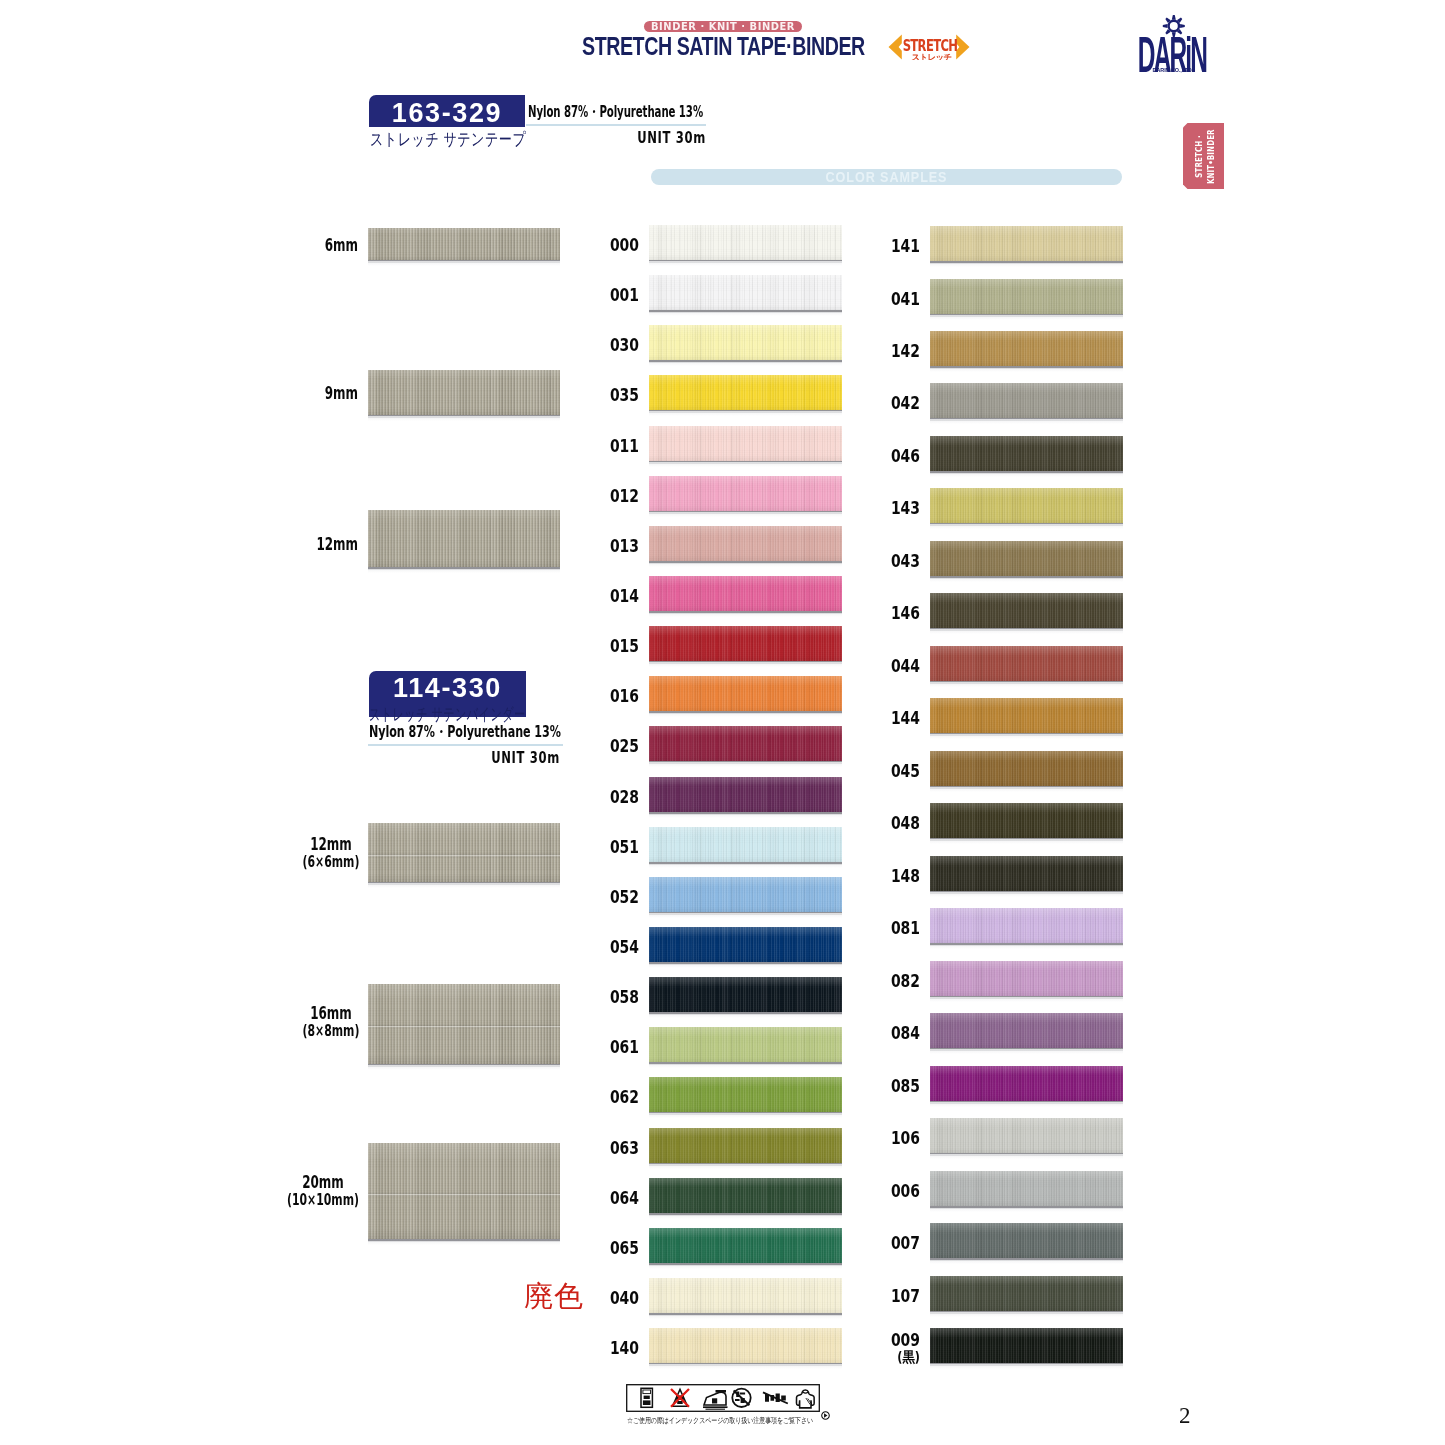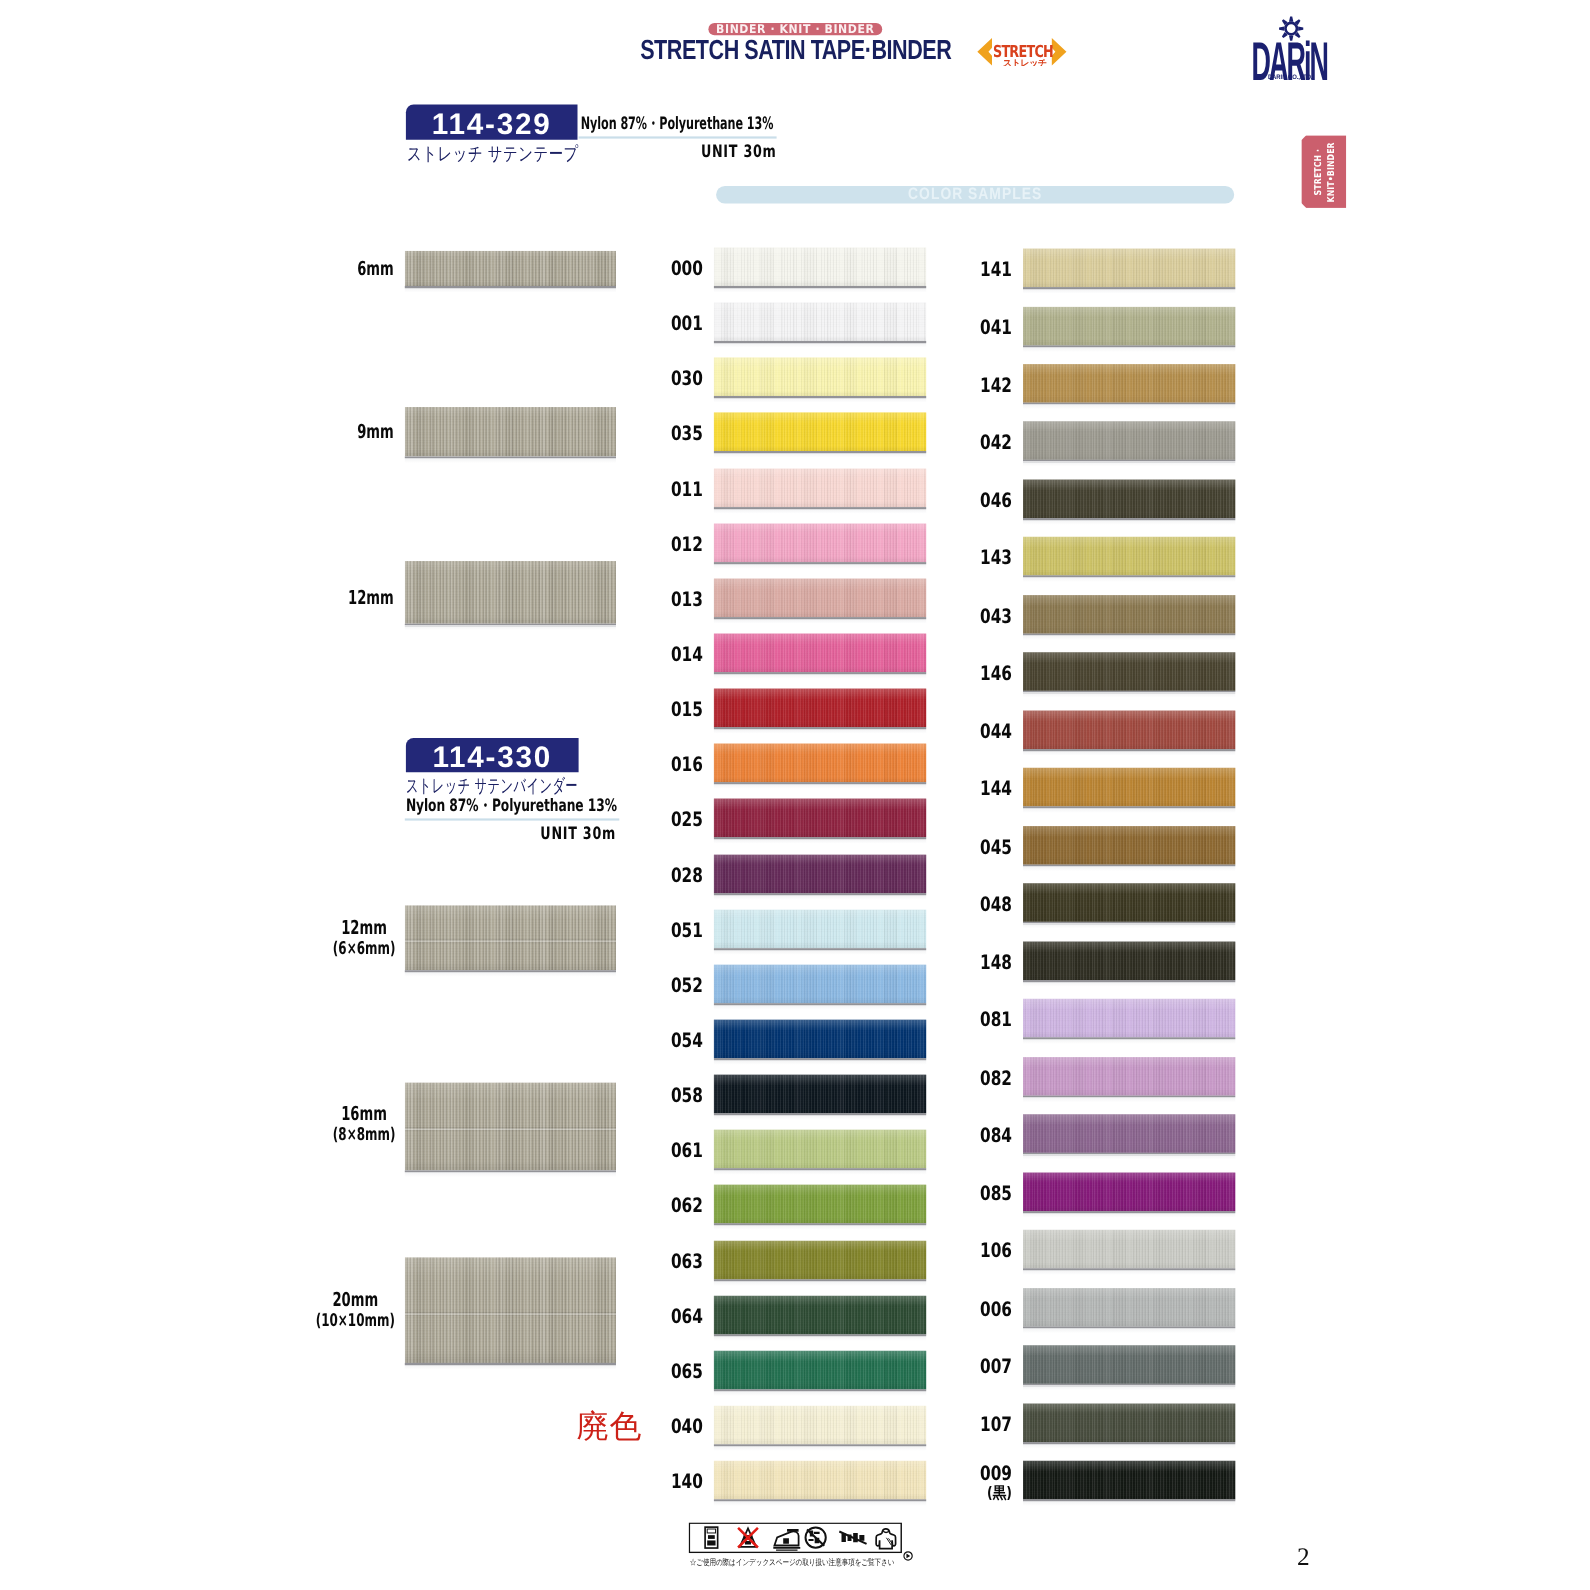--- a/index.html
+++ b/index.html
@@ -172,21 +172,21 @@
     <div>STRETCH ·</div>
     <div>KNIT•BINDER</div>
   </div>
 </div>
 
 <div class="abs" id="bar">
   <span>COLOR  SAMPLES</span>
 </div>
 
 <div class="prod-code abs" style="left:369px;top:95px;width:156px;height:32px;line-height:36px;">
-  <span>114-329</span>
+  <span>163-329</span>
 </div>
 <div class="prod-ja abs" style="left:370px;top:127.5px;transform:scaleX(0.77);">ストレッチ サテンテープ</div>
 <div class="prod-comp abs" style="left:528px;top:102.0px;transform:scaleX(0.73);">Nylon  87%・Polyurethane  13%</div>
 <div class="prod-rule abs" style="left:526px;top:124px;width:180px;"></div>
 <div class="prod-unit abs" style="left:506px;top:128.5px;width:200px;text-align:right;">UNIT  30m</div>
 
 <div class="tape abs" style="left:368px;top:228px;width:192px;height:32px;">
   <div class="base" style="background: rgb(175, 170, 153);"></div>
   <div class="rib"></div>
   <div class="topglow"></div>
@@ -204,21 +204,21 @@
 <div class="tape-label abs" style="left:200px;top:383.0px;width:158px;">9mm</div>
 <div class="tape abs" style="left:368px;top:510px;width:192px;height:57px;">
   <div class="base" style="background: rgb(175, 170, 153);"></div>
   <div class="rib"></div>
   <div class="topglow"></div>
   <div class="botshade"></div>
 </div>
 <div class="shadow abs" style="left:368px;top:567px;width:192px;"></div>
 <div class="tape-label abs" style="left:200px;top:534.0px;width:158px;">12mm</div>
 
-<div class="prod-code abs" style="left:369px;top:671px;width:157px;height:31px;line-height:35px;">
+<div class="prod-code abs" style="left:369px;top:671px;width:157px;height:46px;line-height:35px;">
   <span>114-330</span>
 </div>
 <div class="prod-ja abs" style="left:369px;top:703.0px;transform:scaleX(0.655);">ストレッチ サテンバインダー</div>
 <div class="prod-comp abs" style="left:369px;top:722.2px;transform:scaleX(0.8);">Nylon  87%・Polyurethane  13%</div>
 <div class="prod-rule abs" style="left:368px;top:744px;width:195px;"></div>
 <div class="prod-unit abs" style="left:363px;top:748.5px;width:197px;text-align:right;">UNIT  30m</div>
 
 <div class="tape abs" style="left:368px;top:823px;width:192px;height:59px;">
   <div class="base" style="background: rgb(175, 170, 153);"></div>
   <div class="rib"></div>

